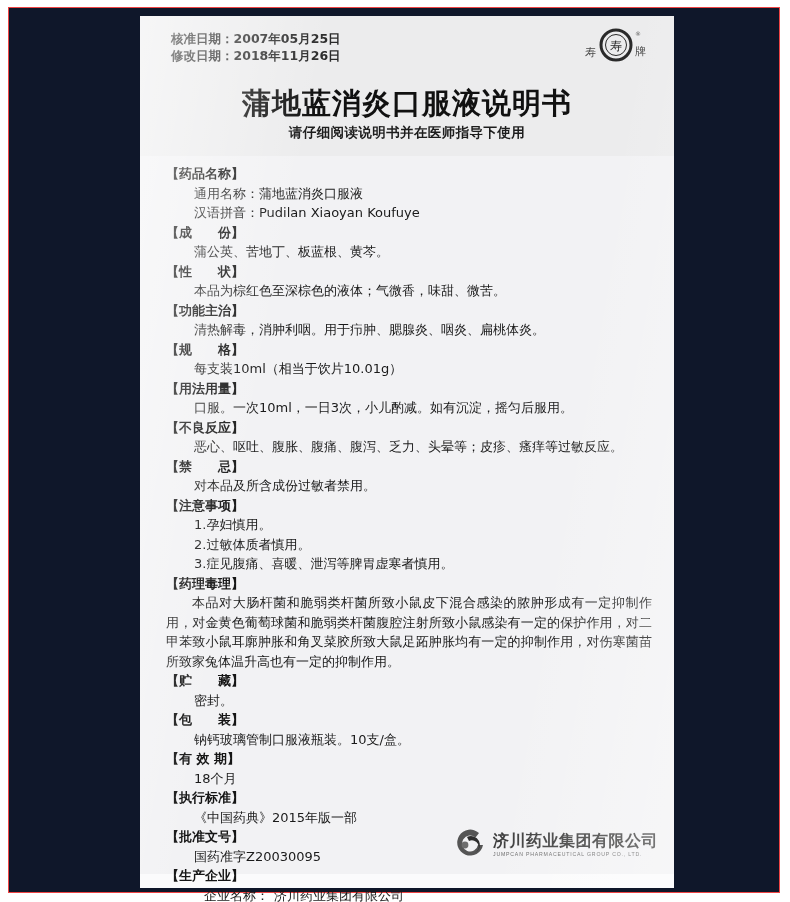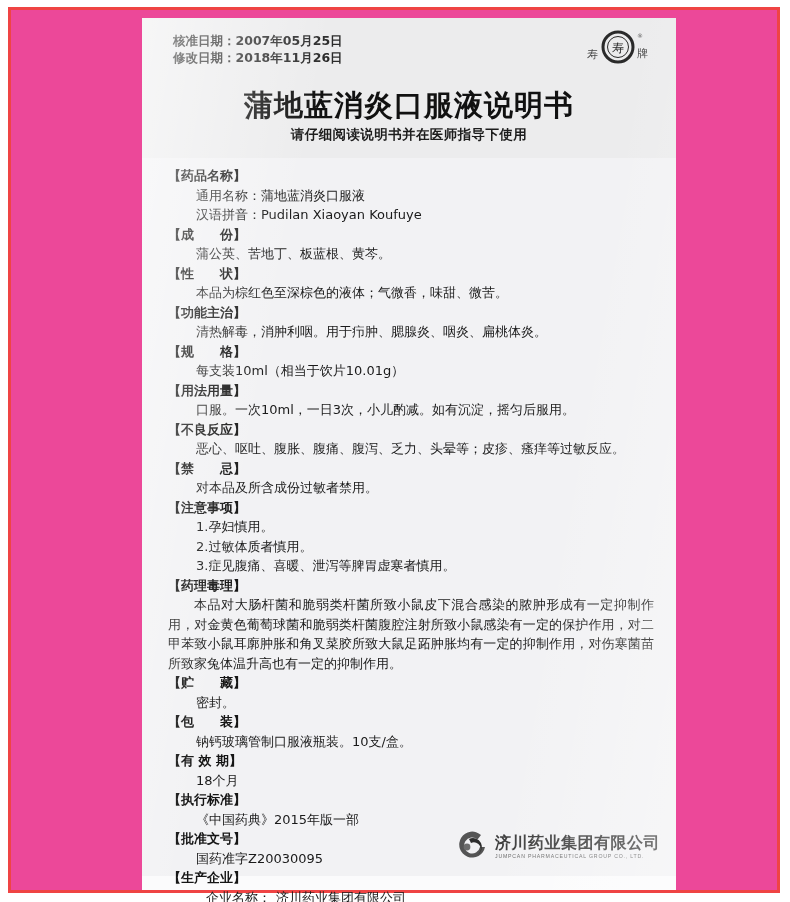--- a/index.html
+++ b/index.html
@@ -6,23 +6,23 @@
   body{
     width:790px;height:902px;
     background:#ffffff;
     font-family:"DejaVu Sans","Liberation Sans",sans-serif;
     overflow:hidden;
     position:relative;
   }
   .frame{
     position:absolute;left:8px;top:7px;
     width:772px;height:886px;
-    border:3px solid #ef4444;
+    border:1px solid #ef4444;
     box-sizing:border-box;
-    background:#ec4899;
+    background:#0f172a;
   }
   
   .sheet{
     position:absolute;
     left:131px;top:8px;
     width:534px;height:872px;
     background:#f2f2f4;
     box-sizing:border-box;
     box-shadow:0 0 0 0 rgba(0,0,0,0);
   }

